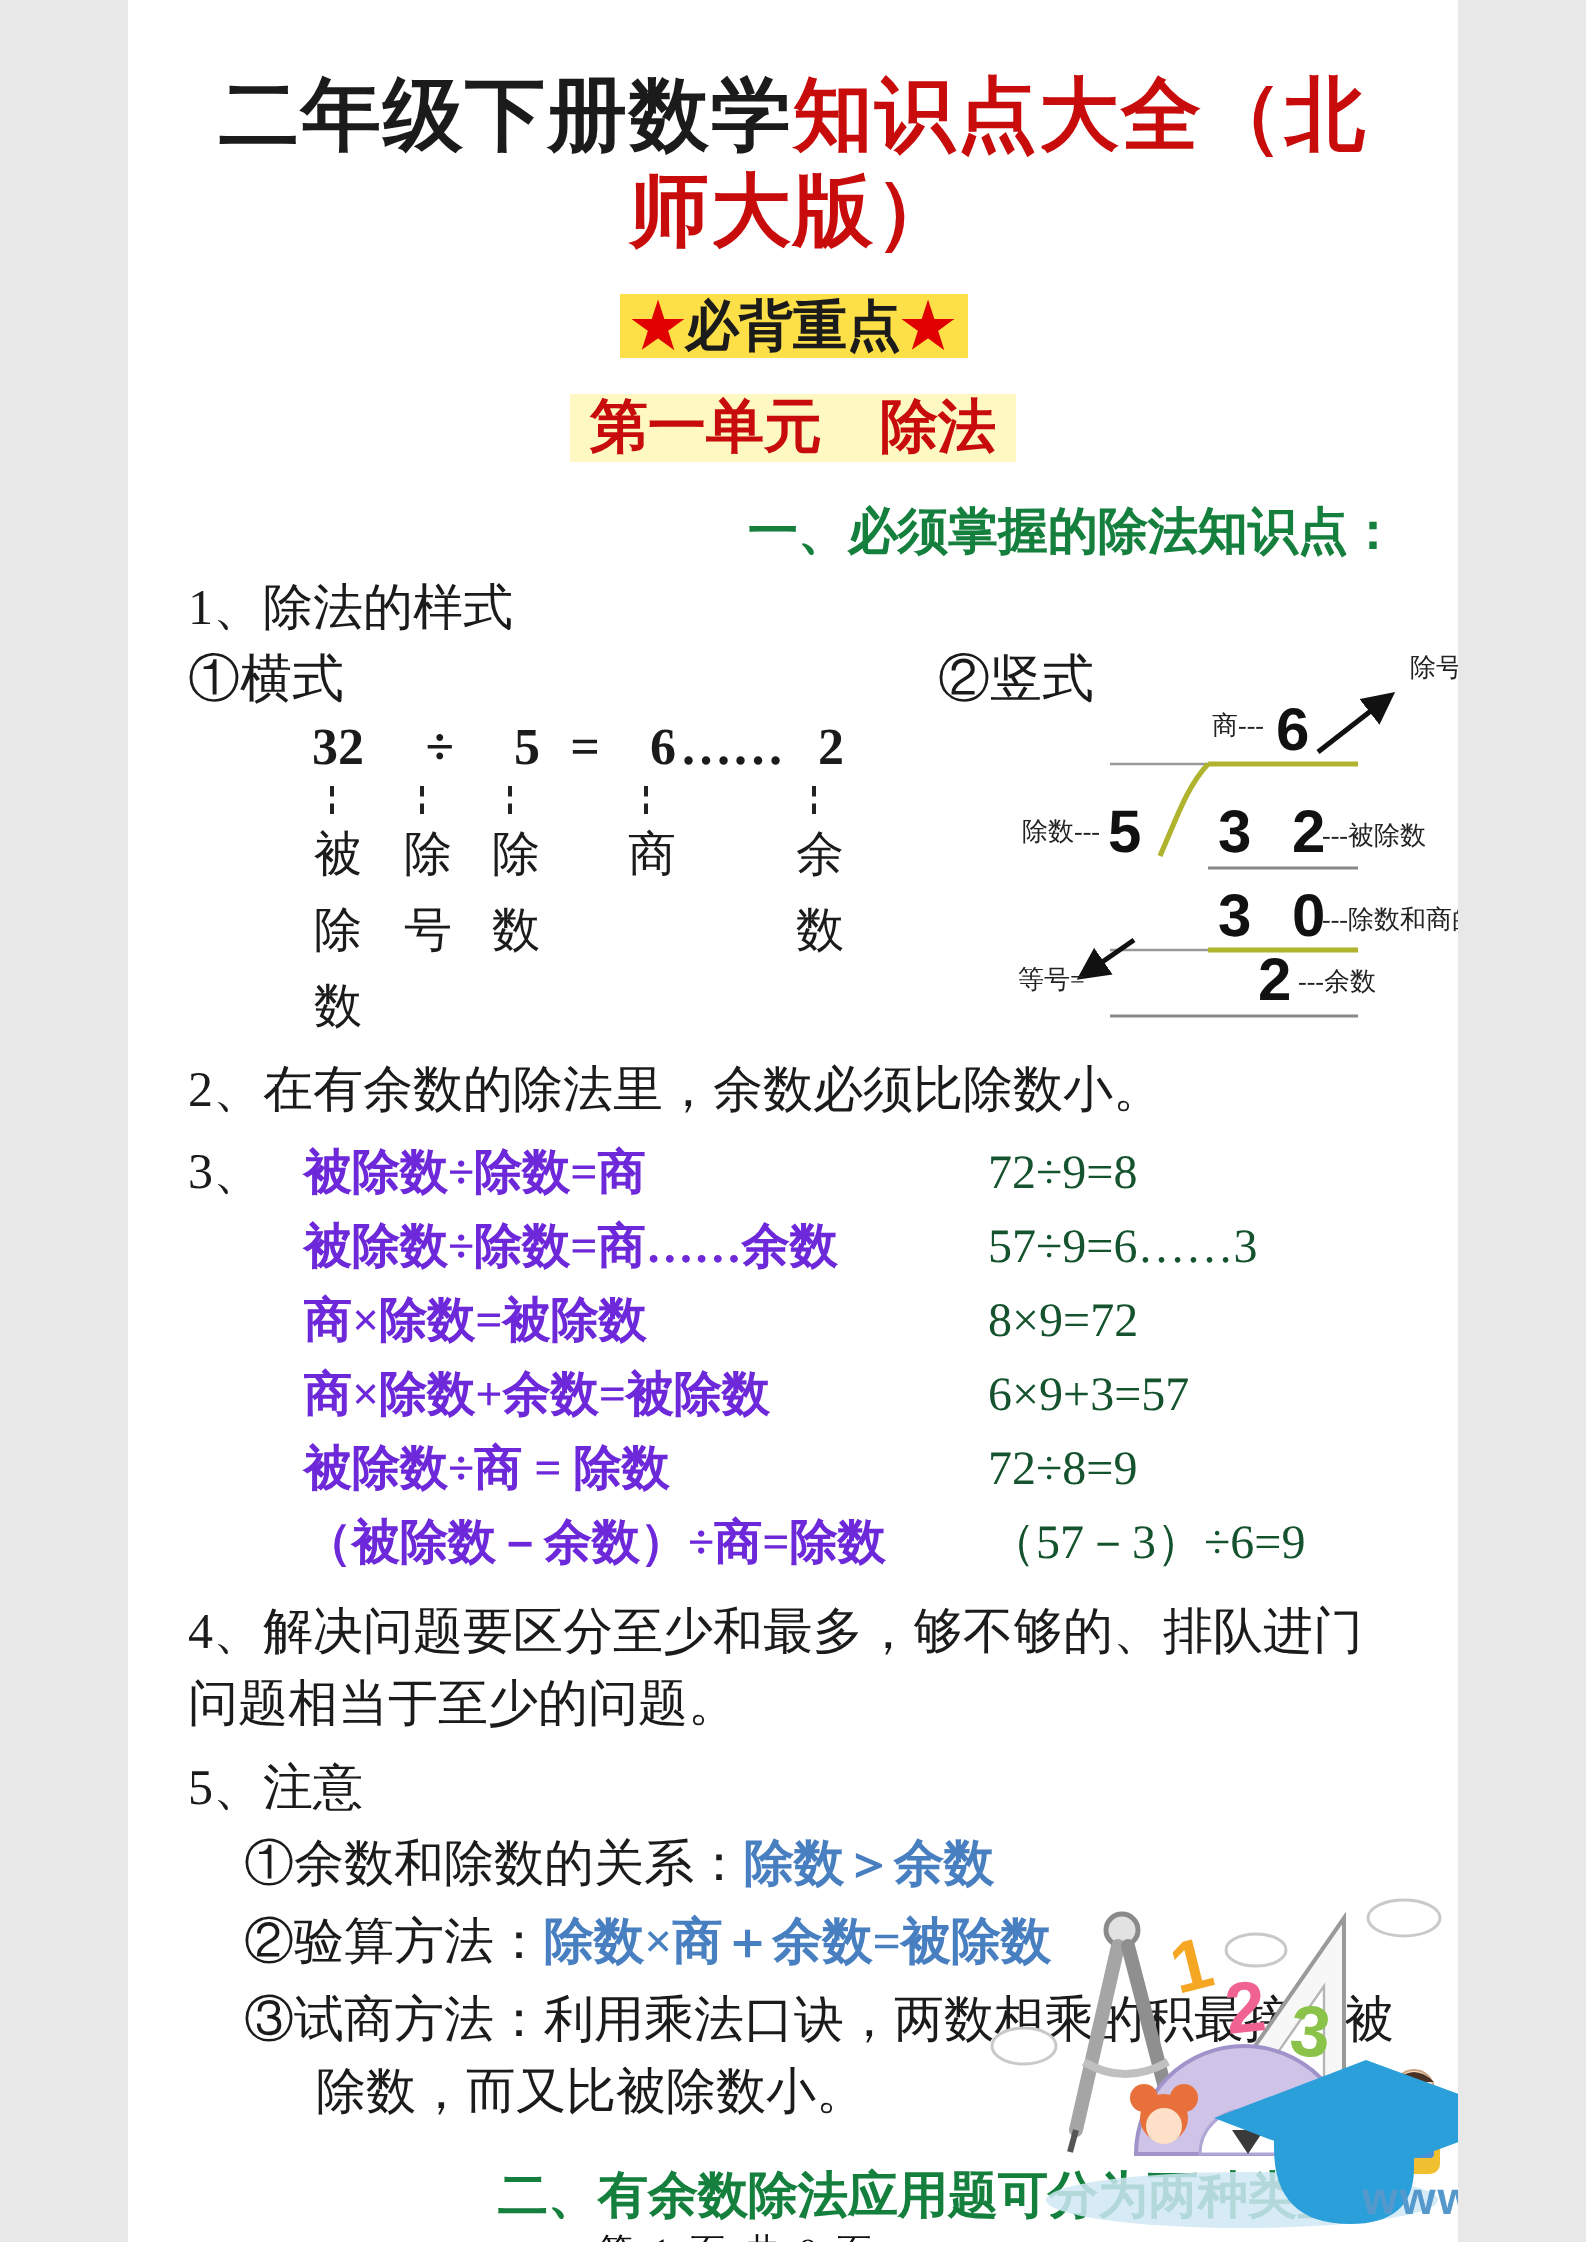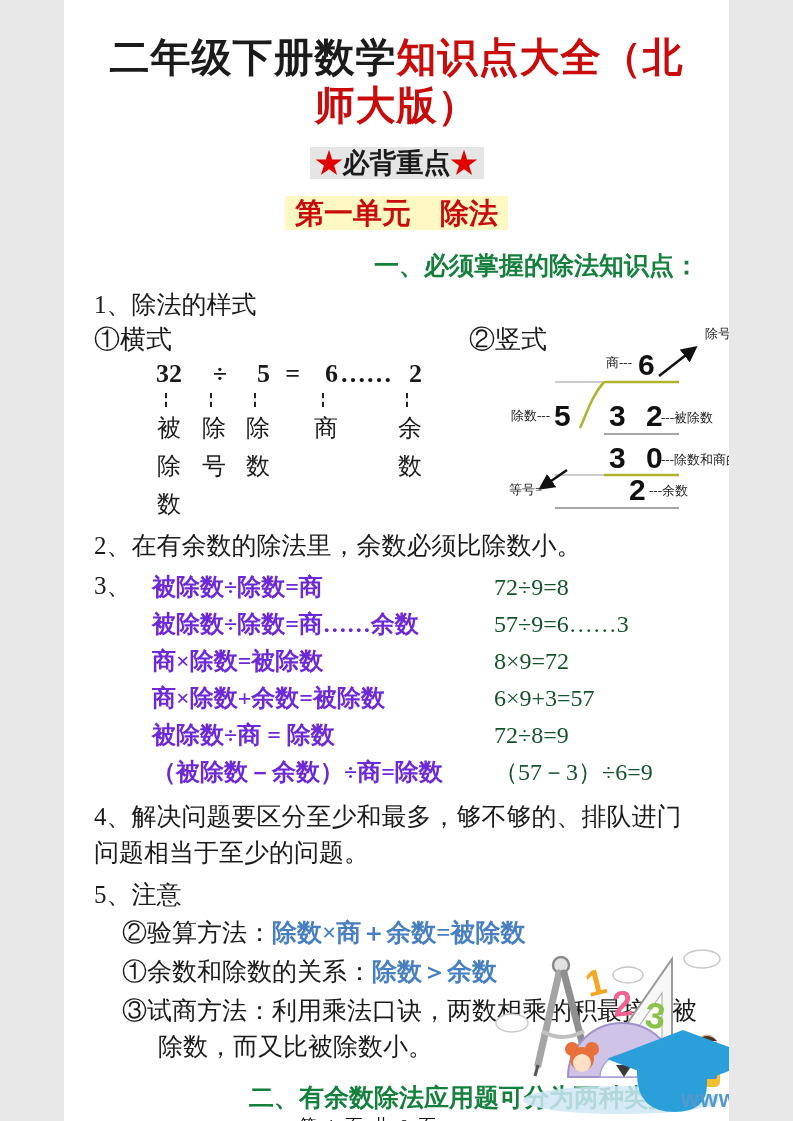--- a/index.html
+++ b/index.html
@@ -9,21 +9,21 @@
     background:#ffffff; overflow:hidden;
     font-family:"Liberation Serif","DejaVu Serif",serif;
     color:#1b1b1b;
   }
   .content { padding:34px 30px 0 30px; }
 
   .title { text-align:center; font-size:40px; font-weight:900; letter-spacing:1px; line-height:1.2; }
   .title .t-red { color:#c80c0c; }
 
   .subtitle { text-align:center; margin-top:15px; font-size:27px; font-weight:bold; }
-  .subtitle .inner { background:#e5e5e5; padding:1px 6px; }
+  .subtitle .inner { background:#fde047; padding:1px 6px; }
   .subtitle .star { color:#e00000; }
 
   .unit-line { text-align:center; margin-top:13px; font-size:29px; font-weight:bold; }
   .unit-hl { background:#fef9c3; color:#c80c0c; padding:1px 10px; }
 
   .green-heading { margin-top:15px; font-size:25px; font-weight:bold; color:#15803d;text-align:right; }
   .body-line { margin-top:5px; font-size:25px; line-height:1.4; }
 
   .forms-row { display:flex; margin-top:2px; }
   .h-form { width:375px; flex:none; }
@@ -183,22 +183,22 @@
           <span class="f-formula">（被除数－余数）÷商=除数</span>
           <span class="f-example">（57－3）÷6=9</span>
         </div>
       </div>
     </div>
 
     <div class="para">4、解决问题要区分至少和最多，够不够的、排队进门问题相当于至少的问题。</div>
 
     <div class="body-line">5、注意</div>
 
+    <div class="note"><span>①余数和除数的关系：</span><span class="blue">除数＞余数</span></div>
     <div class="note"><span>②验算方法：</span><span class="blue">除数×商＋余数=被除数</span></div>
-    <div class="note"><span>①余数和除数的关系：</span><span class="blue">除数＞余数</span></div>
     <div class="note wrap3"><span>③试商方法：利用乘法口诀，两数相乘的积最接近被除数，而又比被除数小。</span></div>
 
     <div class="green-heading">二、有余数除法应用题可分为两种类型：</div>
 
     <div class="type1"></div>
 
   </div>
 
   <div class="footer">第 1 页 共 9 页</div>
 

